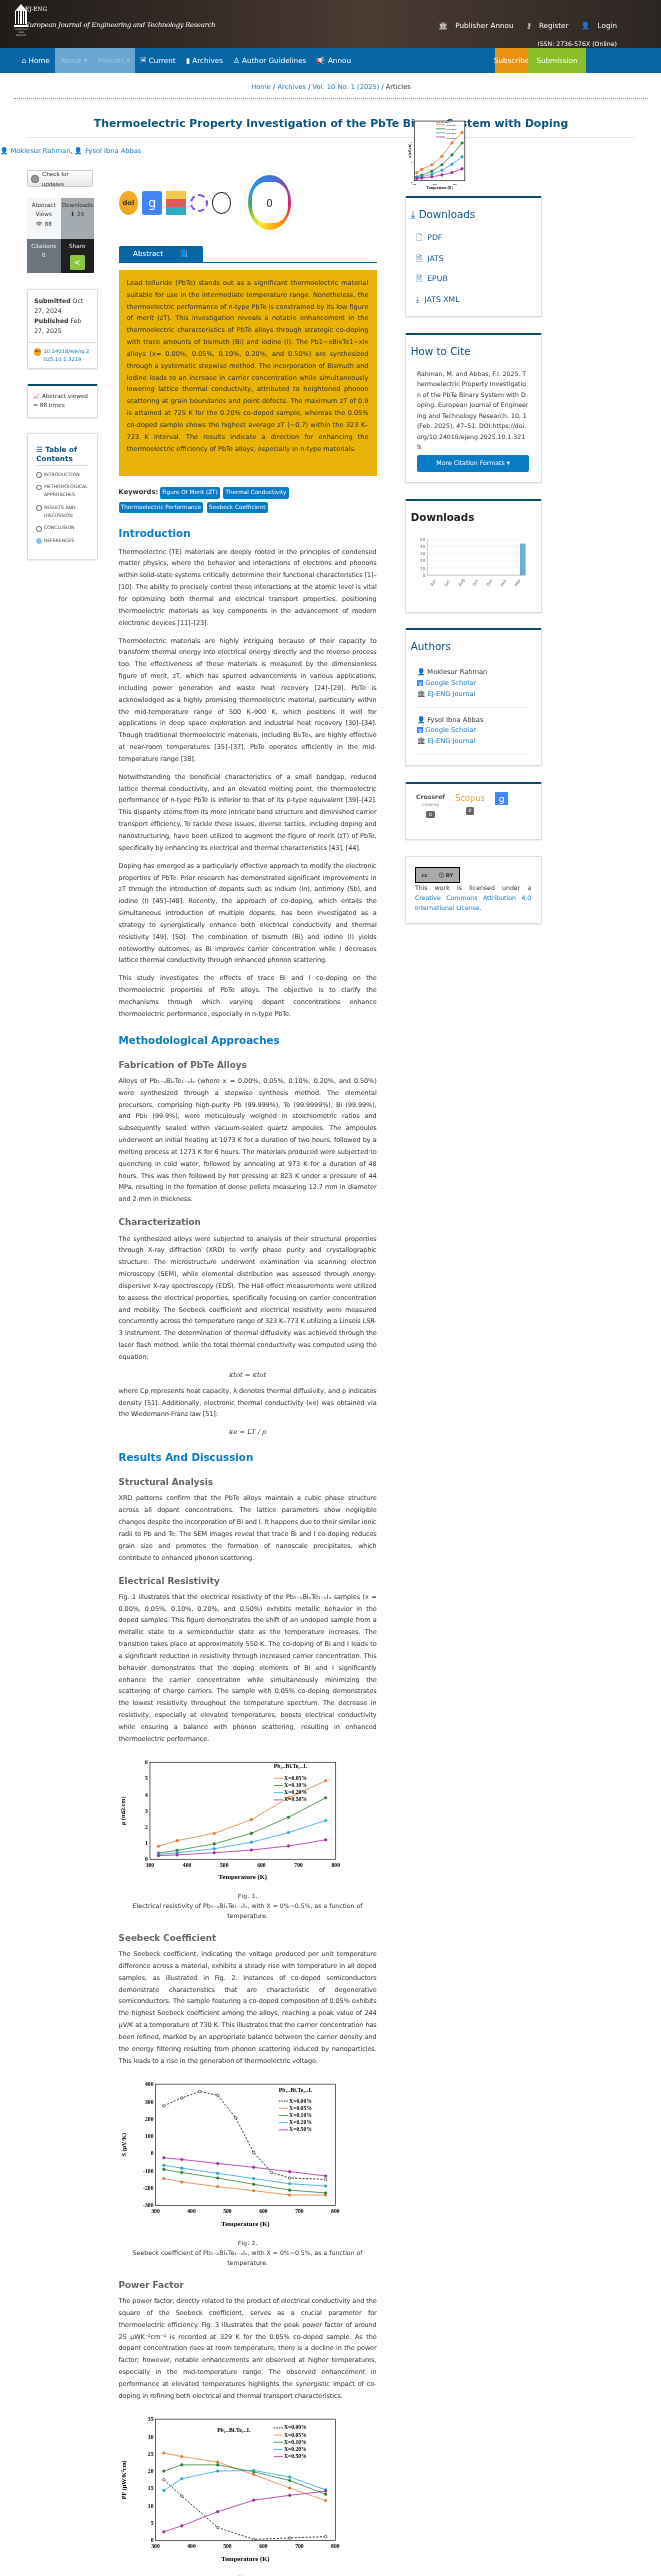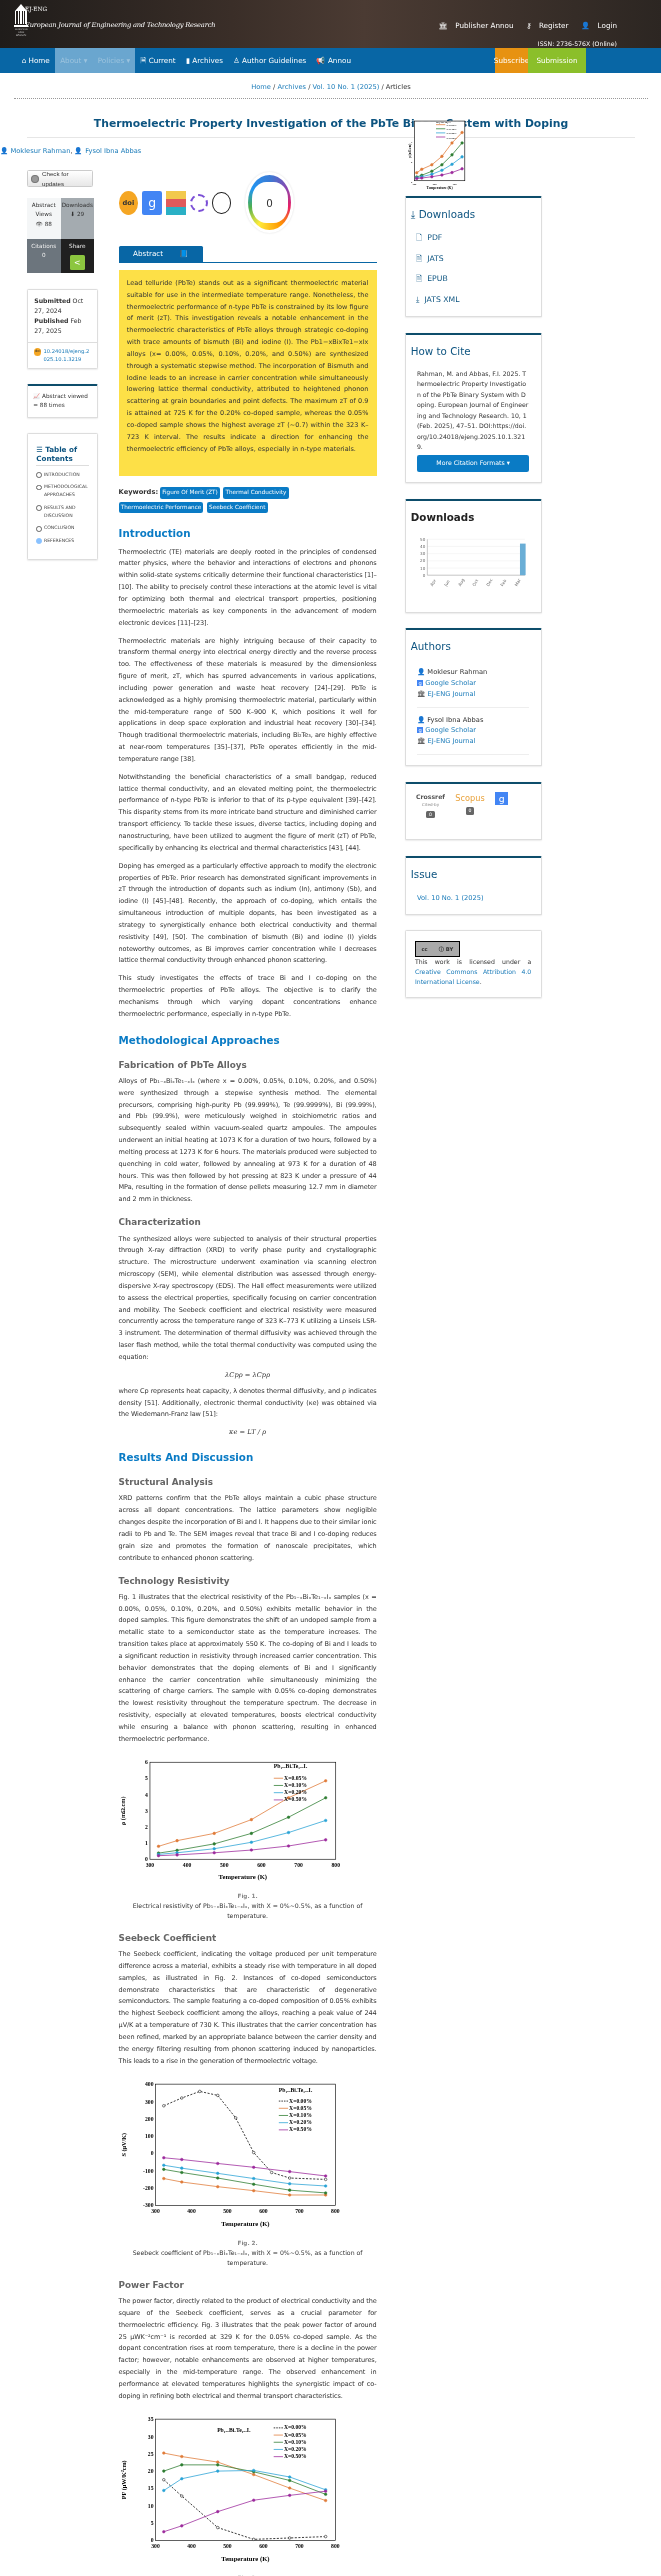--- a/index.html
+++ b/index.html
@@ -40,21 +40,21 @@
 .doirow{border-top:0.5px solid #ddd;padding:4.1px 6.2px;font-size:5.2px;display:flex;gap:2.1px}
 .doic{width:7.2px;height:7.2px;border-radius:50%;background:#f5a623;font-size:3.6px;color:#333;text-align:center;line-height:7.2px;flex:none;margin-top:1.5px}
 .viewed{padding:6.2px 5.2px;font-size:5.7px}
 .toc{padding:10.3px 8.2px;font-size:4.6px;color:#444}
 .toc h4{color:#0d5480;font-size:7.2px;line-height:1.25;border-bottom:0.5px solid #ddd;padding-bottom:2.1px;margin-bottom:5.2px}
 .toc .ti{display:flex;gap:2.1px;margin:4.1px 0;line-height:1.8}
 .toc .dot{width:5.7px;height:5.7px;border-radius:50%;border:0.5px solid #666;flex:none;margin-top:1.5px}
 .toc .dot.on{background:#8ac2ff;border-color:#8ac2ff}
 .abshdr{display:flex;border-bottom:1.5px solid #0866a5;margin-top:12.4px}
 .abshdr span{background:#0866a5;color:#fff;padding:2.1px 7.2px;font-size:7.2px;border-radius:1.5px 1.5px 0 0}
-.abstract{background:#fde047;margin-top:7.2px;padding:8.2px 8.2px 20.6px;text-align:justify;font-size:6.5px;line-height:1.82}
+.abstract{background:#eab308;margin-top:7.2px;padding:8.2px 8.2px 20.6px;text-align:justify;font-size:6.5px;line-height:1.82}
 .kw{margin-top:9.3px;font-size:6.2px;line-height:2.2}
 .kw b{font-size:6.7px}
 .kwb{display:inline-block;background:#0a7bc5;color:#fff;border-radius:2.1px;padding:0 2.1px;font-size:5.7px;line-height:11.3px;margin-right:1.5px}
 h2.sec{color:#0a7bc5;font-size:10.3px;margin:11.3px 0 5.2px}
 h3.sub{color:#666;font-size:8.8px;margin:9.3px 0 4.1px}
 p.body{text-align:justify;font-size:6.5px;line-height:1.82;margin-bottom:6.2px;font-family:"DejaVu Sans",sans-serif;letter-spacing:-0.1px}
 .eq{text-align:center;font-family:"DejaVu Serif",serif;font-style:italic;margin:5.2px 0}
 .fig{text-align:center;margin:11.3px 0 10.3px}
 .figlbl{color:#888;font-weight:bold;font-size:5.7px;margin-top:7.2px}
 .figcap{font-size:6.2px;padding:0 10.3px}
@@ -224,28 +224,28 @@
     <p class="body">Thermoelectric materials are highly intriguing because of their capacity to transform thermal energy into electrical energy directly and the reverse process too. The effectiveness of these materials is measured by the dimensionless figure of merit, zT, which has spurred advancements in various applications, including power generation and waste heat recovery [24]–[29]. PbTe is acknowledged as a highly promising thermoelectric material, particularly within the mid-temperature range of 500 K–900 K, which positions it well for applications in deep space exploration and industrial heat recovery [30]–[34]. Though traditional thermoelectric materials, including Bi₂Te₃, are highly effective at near-room temperatures [35]–[37], PbTe operates efficiently in the mid-temperature range [38].</p>
     <p class="body">Notwithstanding the beneficial characteristics of a small bandgap, reduced lattice thermal conductivity, and an elevated melting point, the thermoelectric performance of n-type PbTe is inferior to that of its p-type equivalent [39]–[42]. This disparity stems from its more intricate band structure and diminished carrier transport efficiency. To tackle these issues, diverse tactics, including doping and nanostructuring, have been utilized to augment the figure of merit (zT) of PbTe, specifically by enhancing its electrical and thermal characteristics [43], [44].</p>
     <p class="body">Doping has emerged as a particularly effective approach to modify the electronic properties of PbTe. Prior research has demonstrated significant improvements in zT through the introduction of dopants such as indium (In), antimony (Sb), and iodine (I) [45]–[48]. Recently, the approach of co-doping, which entails the simultaneous introduction of multiple dopants, has been investigated as a strategy to synergistically enhance both electrical conductivity and thermal resistivity [49], [50]. The combination of bismuth (Bi) and iodine (I) yields noteworthy outcomes, as Bi improves carrier concentration while I decreases lattice thermal conductivity through enhanced phonon scattering.</p>
     <p class="body">This study investigates the effects of trace Bi and I co-doping on the thermoelectric properties of PbTe alloys. The objective is to clarify the mechanisms through which varying dopant concentrations enhance thermoelectric performance, especially in n-type PbTe.</p>
 
     <h2 class="sec">Methodological Approaches</h2>
     <h3 class="sub">Fabrication of PbTe Alloys</h3>
     <p class="body">Alloys of Pb₁₋ₓBiₓTe₁₋ₓIₓ (where x = 0.00%, 0.05%, 0.10%, 0.20%, and 0.50%) were synthesized through a stepwise synthesis method. The elemental precursors, comprising high-purity Pb (99.999%), Te (99.9999%), Bi (99.99%), and PbI₂ (99.9%), were meticulously weighed in stoichiometric ratios and subsequently sealed within vacuum-sealed quartz ampoules. The ampoules underwent an initial heating at 1073 K for a duration of two hours, followed by a melting process at 1273 K for 6 hours. The materials produced were subjected to quenching in cold water, followed by annealing at 973 K for a duration of 48 hours. This was then followed by hot pressing at 823 K under a pressure of 44 MPa, resulting in the formation of dense pellets measuring 12.7 mm in diameter and 2 mm in thickness.</p>
     <h3 class="sub">Characterization</h3>
     <p class="body">The synthesized alloys were subjected to analysis of their structural properties through X-ray diffraction (XRD) to verify phase purity and crystallographic structure. The microstructure underwent examination via scanning electron microscopy (SEM), while elemental distribution was assessed through energy-dispersive X-ray spectroscopy (EDS). The Hall effect measurements were utilized to assess the electrical properties, specifically focusing on carrier concentration and mobility. The Seebeck coefficient and electrical resistivity were measured concurrently across the temperature range of 323 K–773 K utilizing a Linseis LSR-3 instrument. The determination of thermal diffusivity was achieved through the laser flash method, while the total thermal conductivity was computed using the equation:</p>
-    <div class="eq">λCpρ = λCpρ</div>
+    <div class="eq">κtot = κtot</div>
     <p class="body">where Cp represents heat capacity, λ denotes thermal diffusivity, and ρ indicates density [51]. Additionally, electronic thermal conductivity (κe) was obtained via the Wiedemann-Franz law [51]:</p>
     <div class="eq">κe = LT / ρ</div>
 
     <h2 class="sec">Results And Discussion</h2>
     <h3 class="sub">Structural Analysis</h3>
     <p class="body">XRD patterns confirm that the PbTe alloys maintain a cubic phase structure across all dopant concentrations. The lattice parameters show negligible changes despite the incorporation of Bi and I. It happens due to their similar ionic radii to Pb and Te. The SEM images reveal that trace Bi and I co-doping reduces grain size and promotes the formation of nanoscale precipitates, which contribute to enhanced phonon scattering.</p>
-    <h3 class="sub">Technology Resistivity</h3>
+    <h3 class="sub">Electrical Resistivity</h3>
     <p class="body">Fig. 1 illustrates that the electrical resistivity of the Pb₁₋ₓBiₓTe₁₋ₓIₓ samples (x = 0.00%, 0.05%, 0.10%, 0.20%, and 0.50%) exhibits metallic behavior in the doped samples. This figure demonstrates the shift of an undoped sample from a metallic state to a semiconductor state as the temperature increases. The transition takes place at approximately 550 K. The co-doping of Bi and I leads to a significant reduction in resistivity through increased carrier concentration. This behavior demonstrates that the doping elements of Bi and I significantly enhance the carrier concentration while simultaneously minimizing the scattering of charge carriers. The sample with 0.05% co-doping demonstrates the lowest resistivity throughout the temperature spectrum. The decrease in resistivity, especially at elevated temperatures, boosts electrical conductivity while ensuring a balance with phonon scattering, resulting in enhanced thermoelectric performance.</p>
 
     <div class="fig">
       <svg id="chart0" width="258" height="124" viewBox="0 0 500 240" style="font-size:13px">
           <rect x="60" y="10" width="360" height="188" fill="#fff" stroke="#000" stroke-width="1.2"></rect>
           <text x="60" y="213" font-size="11" font-weight="bold" text-anchor="middle">300</text>
           <text x="132" y="213" font-size="11" font-weight="bold" text-anchor="middle">400</text>
           <text x="204" y="213" font-size="11" font-weight="bold" text-anchor="middle">500</text>
           <text x="276" y="213" font-size="11" font-weight="bold" text-anchor="middle">600</text>
           <text x="348" y="213" font-size="11" font-weight="bold" text-anchor="middle">700</text>
@@ -568,24 +568,20 @@
         </div>
       </div>
     </div>
     <div class="card top">
       <div class="badges">
         <div style="text-align:center"><div style="font-weight:bold;color:#555"><span>Crossref</span></div><div style="font-size:4.1px;color:#888">Cited-by</div><span class="cnt">0</span></div>
         <div style="text-align:center"><div style="color:#e9a23b;font-size:8.2px">Scopus</div><span class="cnt">0</span></div>
         <div style="width:13.4px;height:13.4px;background:#4285f4;color:#fff;text-align:center;font-size:9.3px;line-height:13.4px">g</div>
       </div>
     </div>
-    <div class="card top">
-      <div class="rhead">Issue</div>
-      <div style="padding:5.2px 11.3px 10.3px"><a>Vol. 10 No. 1 (2025)</a></div>
-    </div>
     <div class="card">
       <div class="lic">
         <div class="ccbadge">
             <span>cc</span>
             <span>ⓘ BY</span>
           </div>
         <span>This work is licensed under a </span><a>Creative Commons Attribution 4.0 International License</a><span>.</span>
       </div>
     </div>
   </div>

